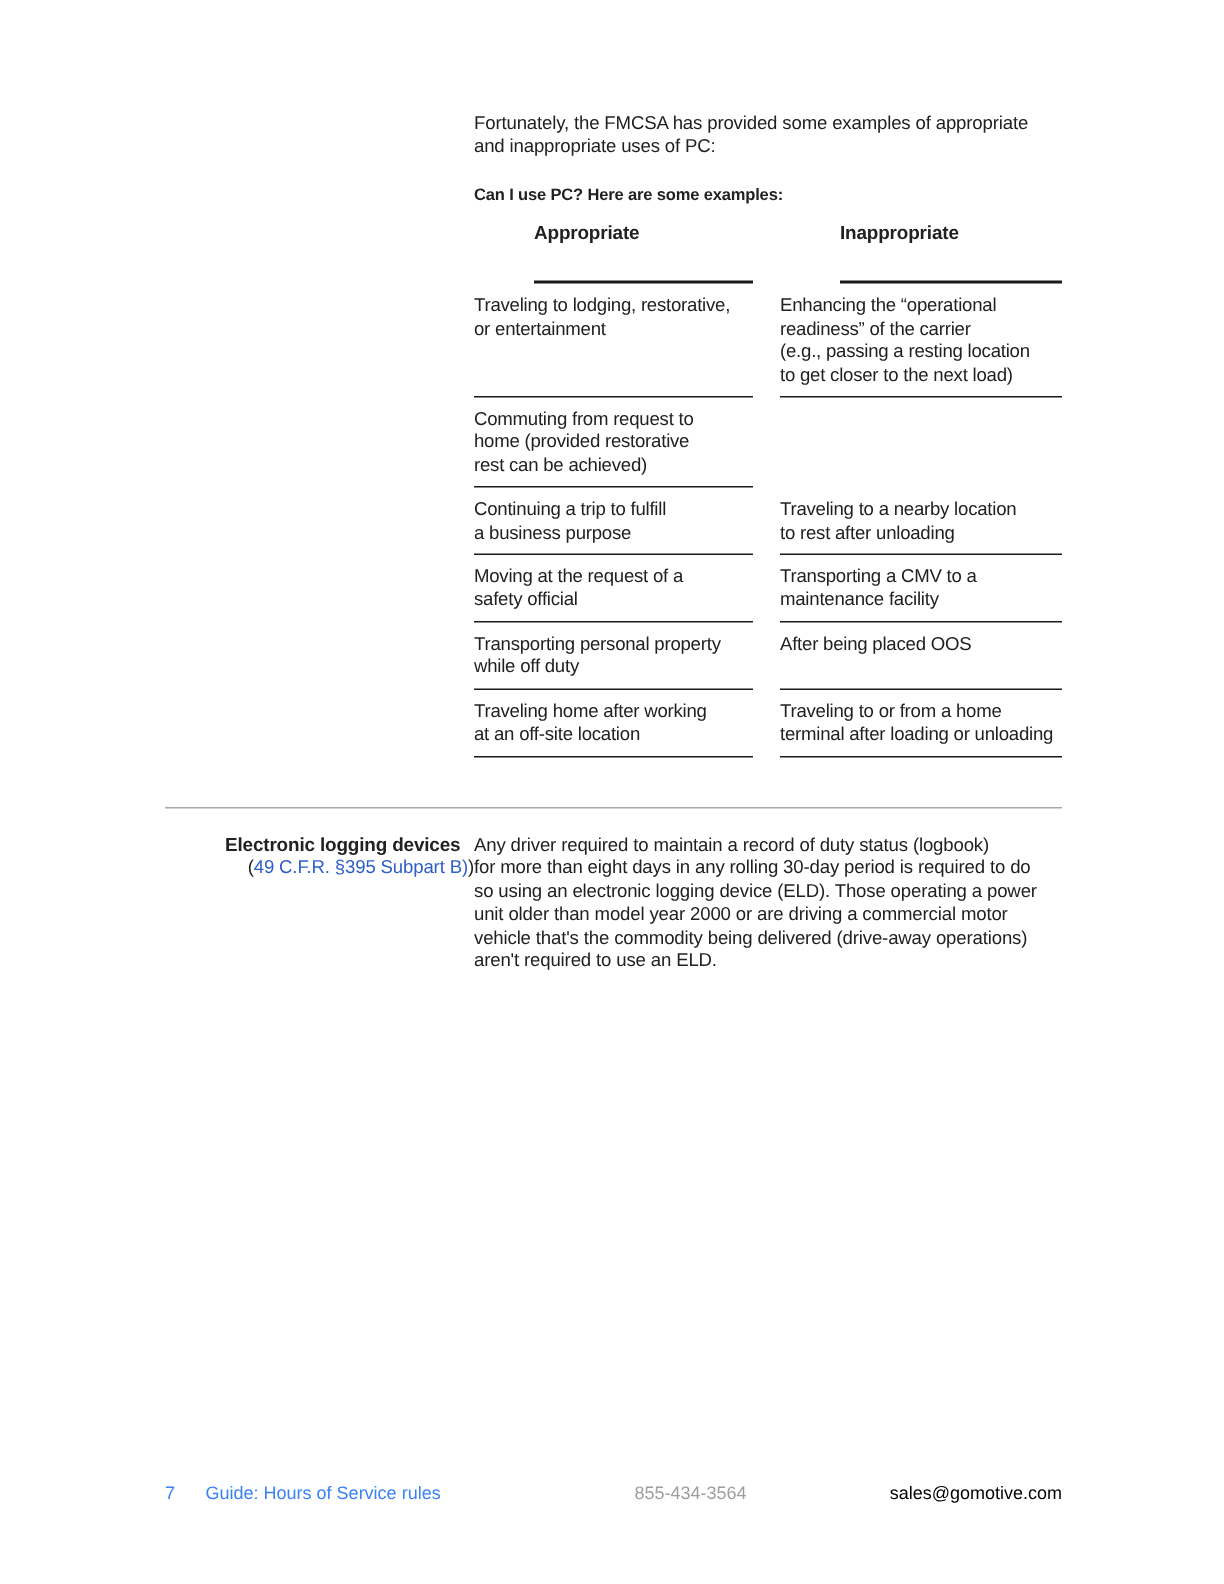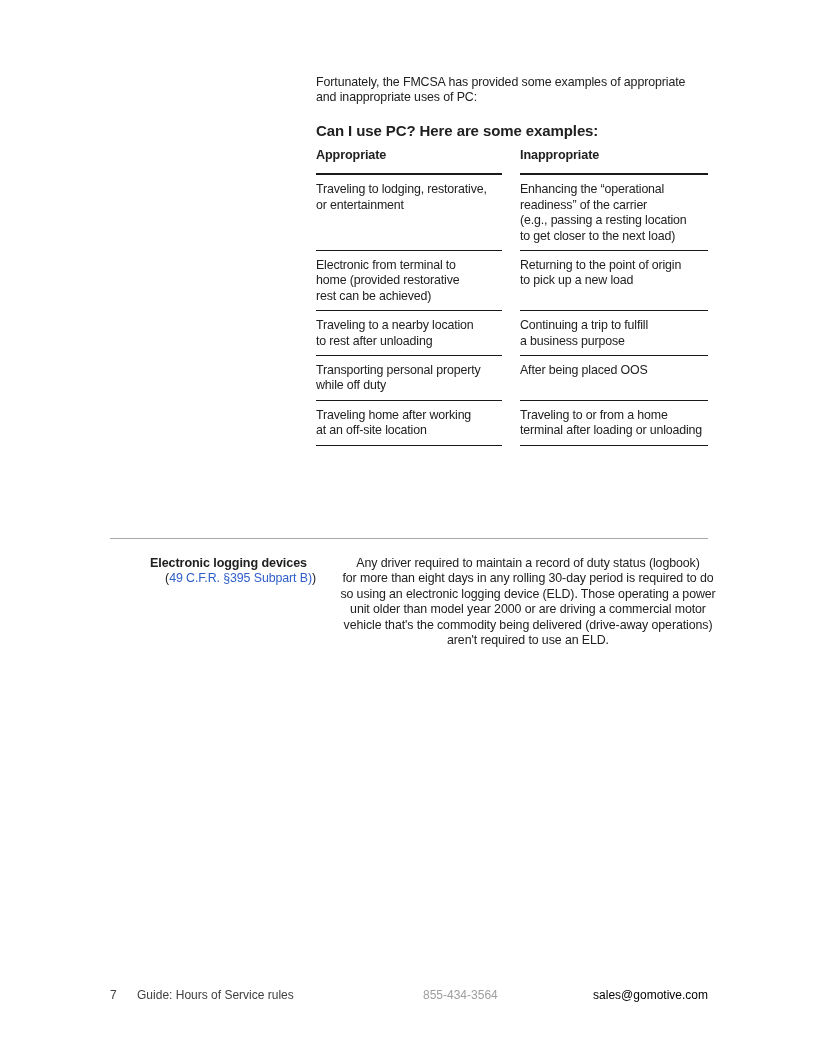--- a/index.html
+++ b/index.html
@@ -25,39 +25,40 @@
     left: 316px;
     top: 75px;
     width: 400px;
   }
   .examples-heading {
     position: absolute;
     left: 316px;
     top: 123px;
     width: 400px;
     font-weight: 700;
-    font-size: 15px;
+    font-size: 11px;
   }
 
   .pc-table {
     position: absolute;
     left: 316px;
     top: 148px;
     width: 392px;
   }
   .t-row {
     display: grid;
     grid-template-columns: 186px 188px;
     column-gap: 18px;
   }
   .t-head-cell {
     font-weight: 700;
     font-size: 12.6px;
-    padding: 0 0 10px 0;
+    padding: 0 0 24px 0;
     border-bottom: 2px solid #1a1a1a;
+    margin-left: 40px;
   }
   .t-cell {
     padding: 7px 0 6px 0;
     border-bottom: 1px solid #1a1a1a;
     letter-spacing: -0.15px;
   }
 
   .section-divider {
     position: absolute;
     left: 110px;
@@ -75,37 +76,36 @@
   }
   .eld-title { font-weight: 700; font-size: 12.6px; display: block; padding-left: 40px; }
   .eld-ref { display: block; text-align: right; }
   .cfr-link { color: #2e5ec9; text-decoration: none; cursor: pointer; }
 
   .eld-body {
     position: absolute;
     left: 316px;
     top: 556px;
     width: 424px;
-    text-align: center;
   }
 
   .page-footer {
     position: absolute;
     left: 110px;
     right: 108px;
     top: 988px;
     height: 16px;
     font-size: 12px;
     letter-spacing: 0;
   }
   .footer-left {
     position: absolute;
     left: 0;
     top: 0;
-    color: #404040;
+    color: #3b82f6;
   }
   .footer-page-num { display: inline-block; }
   .footer-title { display: inline-block; margin-left: 17px; }
   .footer-phone {
     position: absolute;
     left: 313px;
     top: 0;
     color: #9e9e9e;
   }
   .footer-email {
@@ -132,31 +132,35 @@
     </div>
     <div class="t-row">
       <div class="t-cell multiline">Traveling to lodging, restorative,
 or entertainment</div>
       <div class="t-cell multiline">Enhancing the “operational
 readiness” of the carrier
 (e.g., passing a resting location
 to get closer to the next load)</div>
     </div>
     <div class="t-row">
-      <div class="t-cell multiline">Electronic from terminal to
+      <div class="t-cell multiline">Commuting from request to
 home (provided restorative
 rest can be achieved)</div>
-      <div class="t-cell multiline">Returning to the point of origin
-to pick up a new load</div>
     </div>
     <div class="t-row">
+      <div class="t-cell multiline">Continuing a trip to fulfill
+a business purpose</div>
       <div class="t-cell multiline">Traveling to a nearby location
 to rest after unloading</div>
-      <div class="t-cell multiline">Continuing a trip to fulfill
-a business purpose</div>
+    </div>
+    <div class="t-row">
+      <div class="t-cell multiline">Moving at the request of a
+safety official</div>
+      <div class="t-cell multiline">Transporting a CMV to a
+maintenance facility</div>
     </div>
     <div class="t-row">
       <div class="t-cell multiline">Transporting personal property
 while off duty</div>
       <div class="t-cell multiline">After being placed OOS</div>
     </div>
     <div class="t-row">
       <div class="t-cell multiline">Traveling home after working
 at an off-site location</div>
       <div class="t-cell multiline">Traveling to or from a home

